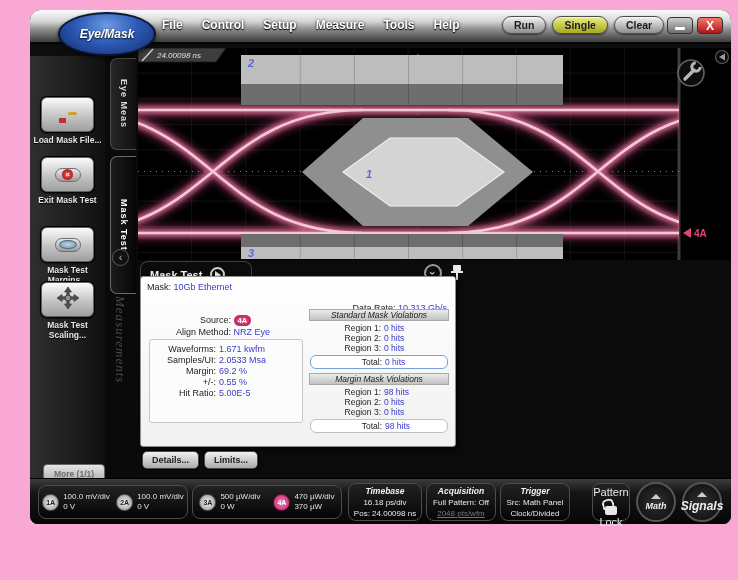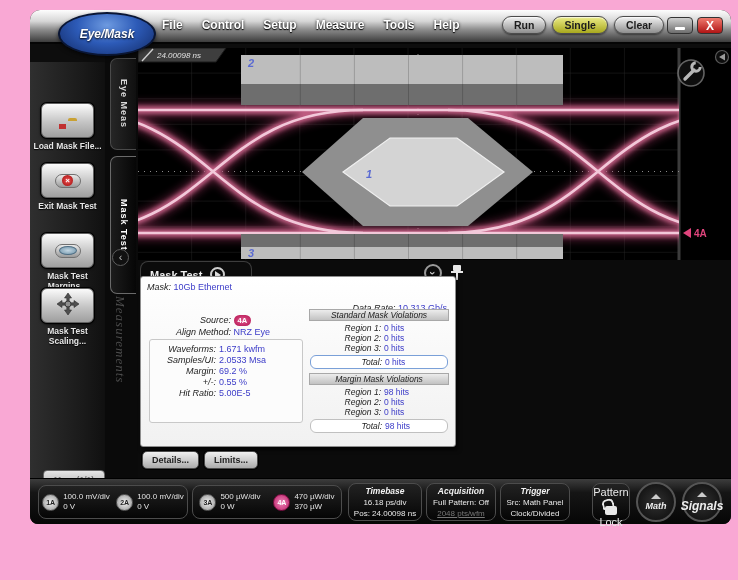--- a/index.html
+++ b/index.html
@@ -25,21 +25,21 @@
     box-shadow:inset 0 1px 1px rgba(255,255,255,.7), 0 1px 2px rgba(0,0,0,.5); }
   .pill.yellow { background:linear-gradient(#ecec86,#a8a81e); }
   .winbtns { position:absolute; right:8px; top:7px; display:flex; gap:4px; z-index:5; }
   .winbtn { width:26px; height:17px; border-radius:4px; border:1px solid #333;
     display:flex; align-items:center; justify-content:center; }
   .winbtn.min { background:linear-gradient(#cfcfcf,#6d6d6d); }
   .winbtn.min span { display:block; width:10px; height:3px; background:#fff; border-radius:1px; margin-top:6px; }
   .winbtn.close { background:linear-gradient(#f07a6e,#b01414); color:#fff; font-weight:bold; font-size:12px; }
 
   
-  .sidebar { position:absolute; left:0; top:52px; width:75px; height:434px;
+  .sidebar { position:absolute; left:0; top:46px; width:75px; height:434px;
     background:linear-gradient(90deg,#2f2f2f 0%, #1a1a1a 70%, #101010 100%); }
   .tool { position:absolute; left:11px; width:53px; height:35px; border-radius:6px;
     background:linear-gradient(#fbfbfb,#c4c4c4 55%,#9f9f9f); border:1px solid #606060;
     box-shadow:0 0 0 1px #000, 0 1px 3px #000; display:flex; align-items:center; justify-content:center; }
   .tool-label { position:absolute; left:0; width:75px; text-align:center; color:#e6e6e6;
     font-size:8.5px; font-weight:bold; line-height:10px; text-shadow:0 1px 1px #000; }
   .icon-pillbase { width:26px; height:14px; border-radius:7px; background:linear-gradient(#e9e9e9,#9b9b9b);
     border:1px solid #707070; display:flex; align-items:center; justify-content:center; position:relative; }
   .folder { width:20px; height:12px; background:linear-gradient(#eccb59,#a57c1b); border-radius:2px; position:relative; }
   .folder::before { content:""; position:absolute; left:0; top:-3px; width:9px; height:3px;
@@ -84,21 +84,21 @@
     transform:rotate(90deg); display:block; }
   .pin-icon { position:absolute; left:313px; top:4px; width:12px; height:18px; }
   .pin-icon .head { position:absolute; left:2px; top:1px; width:8px; height:6px; background:#e8e8e8; border-radius:1px; }
   .pin-icon .bar { position:absolute; left:0; top:7px; width:12px; height:2px; background:#e8e8e8; }
   .pin-icon .needle { position:absolute; left:5px; top:9px; width:2px; height:7px; background:#e8e8e8; }
 
   
   .card { position:absolute; left:2px; top:16px; width:316px; height:171px;
     background:linear-gradient(#ffffff,#f1f1f1); border:1px solid #8e8e8e; border-radius:3px;
     box-shadow:2px 3px 4px rgba(0,0,0,.7); font-size:9px; color:#1c1c1c; }
-  .lbl { color:#1c1c1c;font-style:italic; }
+  .lbl { color:#1c1c1c; }
   .val { color:#3c3cc8; }
   .kv { position:absolute; white-space:nowrap; }
   .kv .lbl { display:inline-block; text-align:right; }
   .badge-4a { display:inline-block; background:radial-gradient(#e0598f,#b3124f); color:#fff;
     font-size:7.5px; font-weight:bold; border-radius:7px; padding:1px 4px; vertical-align:middle; }
   .statbox { position:absolute; left:8px; top:62px; width:154px; height:84px;
     background:#fcfcfc; border:1px solid #c8c8c8; border-radius:3px; }
   .statrow { position:absolute; width:100%; white-space:nowrap; }
   .statrow .lbl { display:inline-block; width:66px; text-align:right; margin-right:3px; }
   .vio-header { position:absolute; left:168px; width:140px; height:12px;

